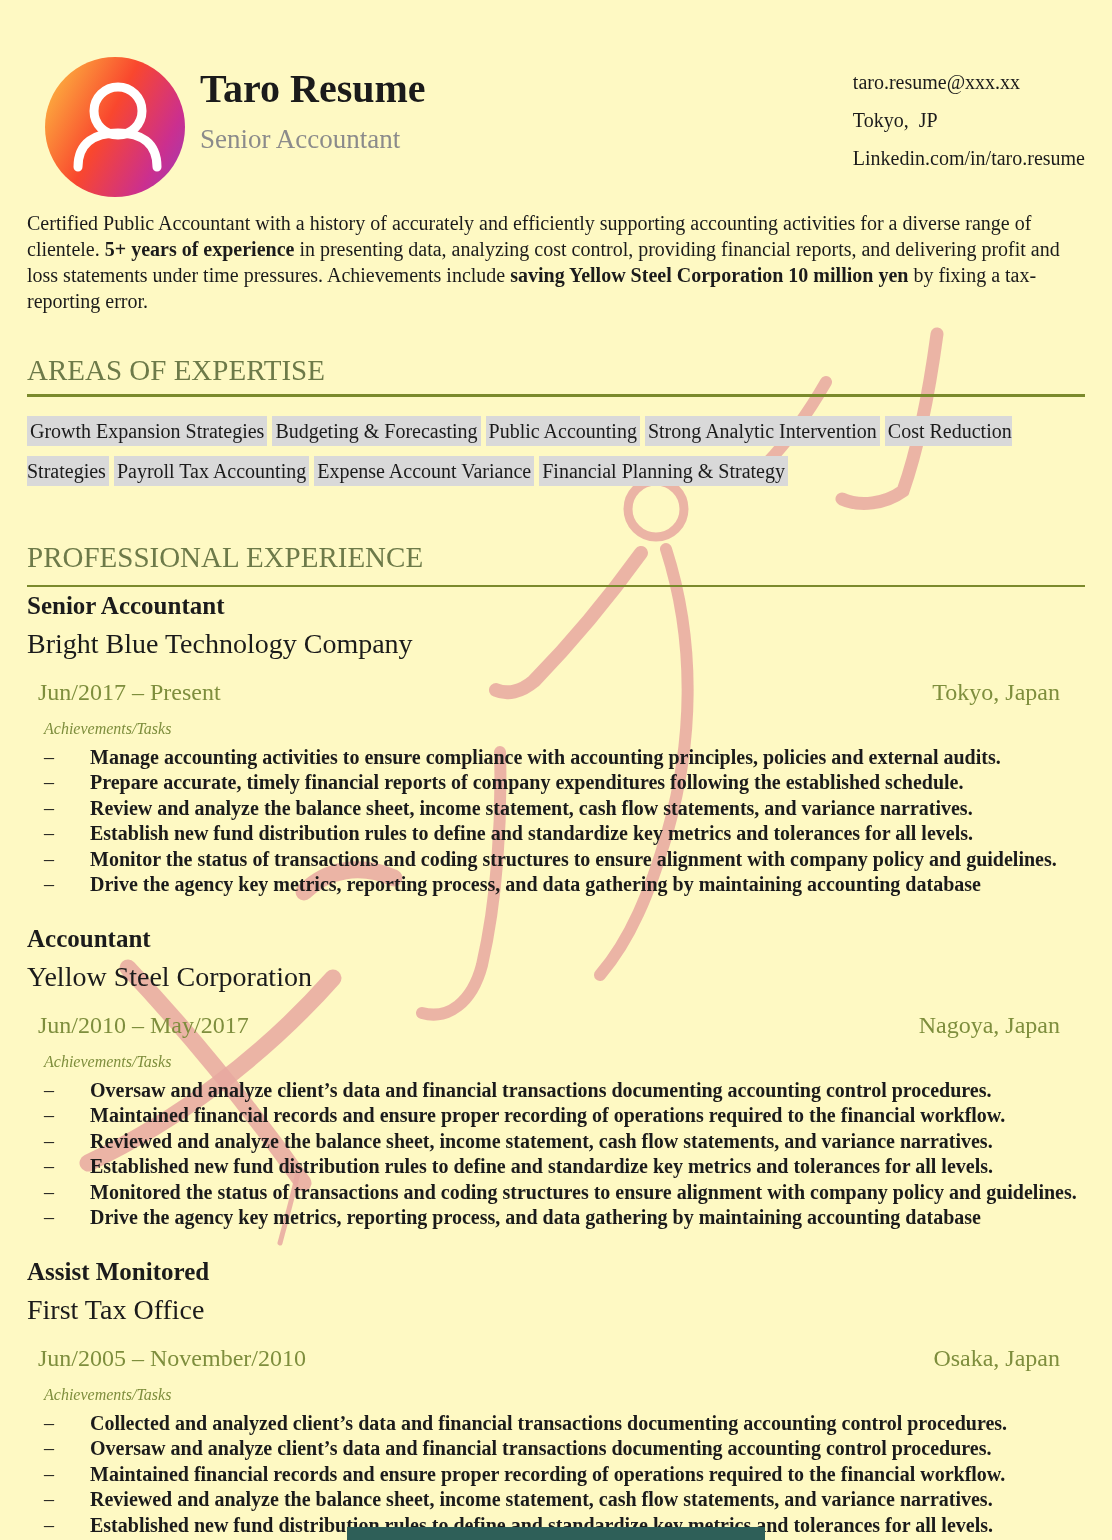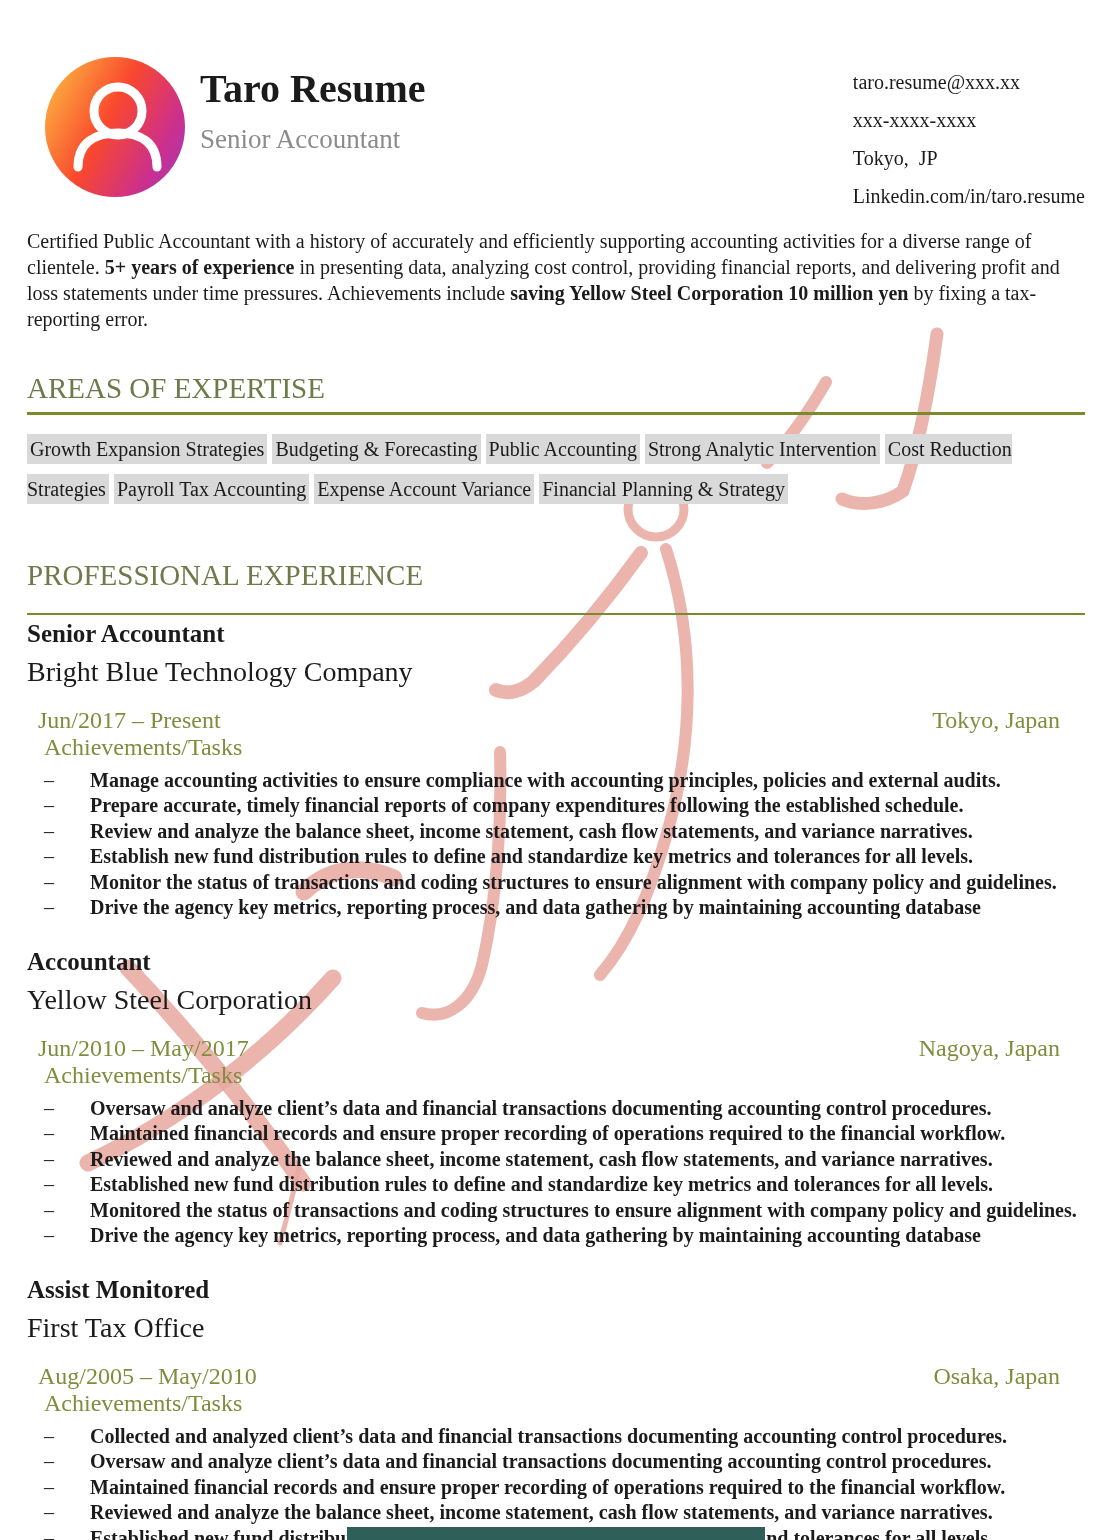--- a/index.html
+++ b/index.html
@@ -1,18 +1,18 @@
 <!DOCTYPE html>
 <html style="--accent-heading: #6d7a49; --accent-rule: #7b8a2c; --accent-meta: #7e8e3d; --subtitle-gray: #8b8b8b; --tag-background: #d9d9d9; --watermark: #e8a8a0; --footer-bar: #2e5f58;"><head>
 <meta charset="utf-8">
 <style>
   html,body{margin:0;padding:0;background:#e9e9e9;}
   .page{
     width:1112px;height:1540px;position:relative;margin:0 auto;
-    background:#ffffff;overflow:hidden;
+    background:#fef9c3;overflow:hidden;
     font-family:"Liberation Serif","DejaVu Serif",serif;color:#1b1b1b;
   }
   .watermark{position:absolute;left:0;top:0;z-index:0;pointer-events:none;}
   .watermark path,.watermark circle{stroke:var(--watermark);fill:none;stroke-linecap:round;opacity:.85;}
   .content{position:relative;z-index:1;padding:0 27px;}
 
   
   header{display:flex;align-items:flex-start;padding-top:57px;}
   .avatar{width:140px;height:140px;border-radius:50%;margin-left:18px;flex:none;
           display:flex;align-items:center;justify-content:center;}
@@ -25,33 +25,33 @@
 
   
   .summary{font-size:20px;line-height:26px;margin:13px 0 0;width:1035px;}
   .summary .b{font-weight:bold;}
 
   
   h2{font-size:29px;font-weight:normal;color:var(--accent-heading);margin:0;
      padding-bottom:7px;border-bottom:3px solid var(--accent-rule);}
   section.expertise{margin-top:40px;}
   section.experience{margin-top:50px;}
-  section.experience h2{border-bottom-width:2px;padding-bottom:21px;}
+  section.experience h2{border-bottom-width:2px;padding-bottom:11px;}
 
   
   .skills{margin:14px 0 0;font-size:20px;line-height:40px;width:1042px;}
   .tag{background:var(--tag-background);padding:4px 3px;}
 
   
   .job h3{font-size:25px;font-weight:bold;margin:5px 0 0;line-height:1.15;}
   .job + .job{margin-top:27px;}
   .company{font-size:28px;margin-top:7px;line-height:1.15;}
   .meta{display:flex;justify-content:space-between;color:var(--accent-meta);
         font-size:24px;margin-top:19px;padding:0 25px 0 11px;}
-  .tasks-label{color:var(--accent-meta);font-size:24px;margin-left:17px;}
+  .tasks-label{color:var(--accent-meta);font-size:16px;margin-top:14px;margin-left:17px;font-style:italic;}
   .bullets{list-style:none;margin:7px 0 0;padding:0 0 0 17px;font-size:20px;}
   .bullets li{display:flex;line-height:25.5px;}
   .dash{width:46px;flex:none;}
   .btext{flex:1;font-weight:bold;}
 
   
   .footer-bar{position:absolute;bottom:0;left:50%;transform:translateX(-50%);
               width:418px;height:13px;background:var(--footer-bar);z-index:2;}
 </style>
 </head>
@@ -80,21 +80,20 @@
           <circle cx="73" cy="54" r="24" fill="none" stroke="#ffffff" stroke-width="9"></circle>
           <path d="M 33,110 C 33,85 51,76 73,76 C 95,76 112,85 112,110" fill="none" stroke="#ffffff" stroke-width="9" stroke-linecap="round"></path>
         </svg>
       </div>
       <div class="id-block">
         <h1>Taro Resume</h1>
         <div class="subtitle">Senior Accountant</div>
       </div>
       <div class="contact" id="contact">
           <div class="contact-line">taro.resume@xxx.xx</div>
-          <div class="contact-line">xxx-xxxx-xxxx</div>
           <div class="contact-line">Tokyo,&nbsp; JP</div>
           <div class="contact-line wide">Linkedin.com/in/taro.resume</div>
         </div>
     </header>
 
     <p class="summary" id="summary"><span>Certified Public Accountant with a history of accurately and efficiently supporting accounting activities for a diverse range of clientele. </span><span class="b">5+ years of experience</span><span> in presenting data, analyzing cost control, providing financial reports, and delivering profit and loss statements under time pressures. Achievements include </span><span class="b">saving Yellow Steel Corporation 10 million yen</span><span> by fixing a tax-reporting error.</span></p>
 
     <section class="expertise">
       <h2>AREAS OF EXPERTISE</h2>
       <p class="skills" id="skills"><span class="tag">Growth Expansion Strategies</span> <span class="tag">Budgeting &amp; Forecasting</span> <span class="tag">Public Accounting</span> <span class="tag">Strong Analytic Intervention</span> <span class="tag">Cost Reduction Strategies</span> <span class="tag">Payroll Tax Accounting</span> <span class="tag">Expense Account Variance</span> <span class="tag">Financial Planning &amp; Strategy</span></p>
@@ -170,21 +169,21 @@
               <li>
                 <span class="dash">–</span>
                 <span class="btext">Drive the agency key metrics, reporting process, and data gathering by maintaining accounting database</span>
               </li>
             </ul>
           </article>
           <article class="job">
             <h3>Assist Monitored</h3>
             <div class="company">First Tax Office</div>
             <div class="meta">
-              <span class="dates">Aug/2005 – May/2010</span>
+              <span class="dates">Jun/2005 – November/2010</span>
               <span class="loc">Osaka, Japan</span>
             </div>
             <div class="tasks-label">Achievements/Tasks</div>
             <ul class="bullets">
               <li>
                 <span class="dash">–</span>
                 <span class="btext">Collected and analyzed client’s data and financial transactions documenting accounting control procedures.</span>
               </li>
               <li>
                 <span class="dash">–</span>

